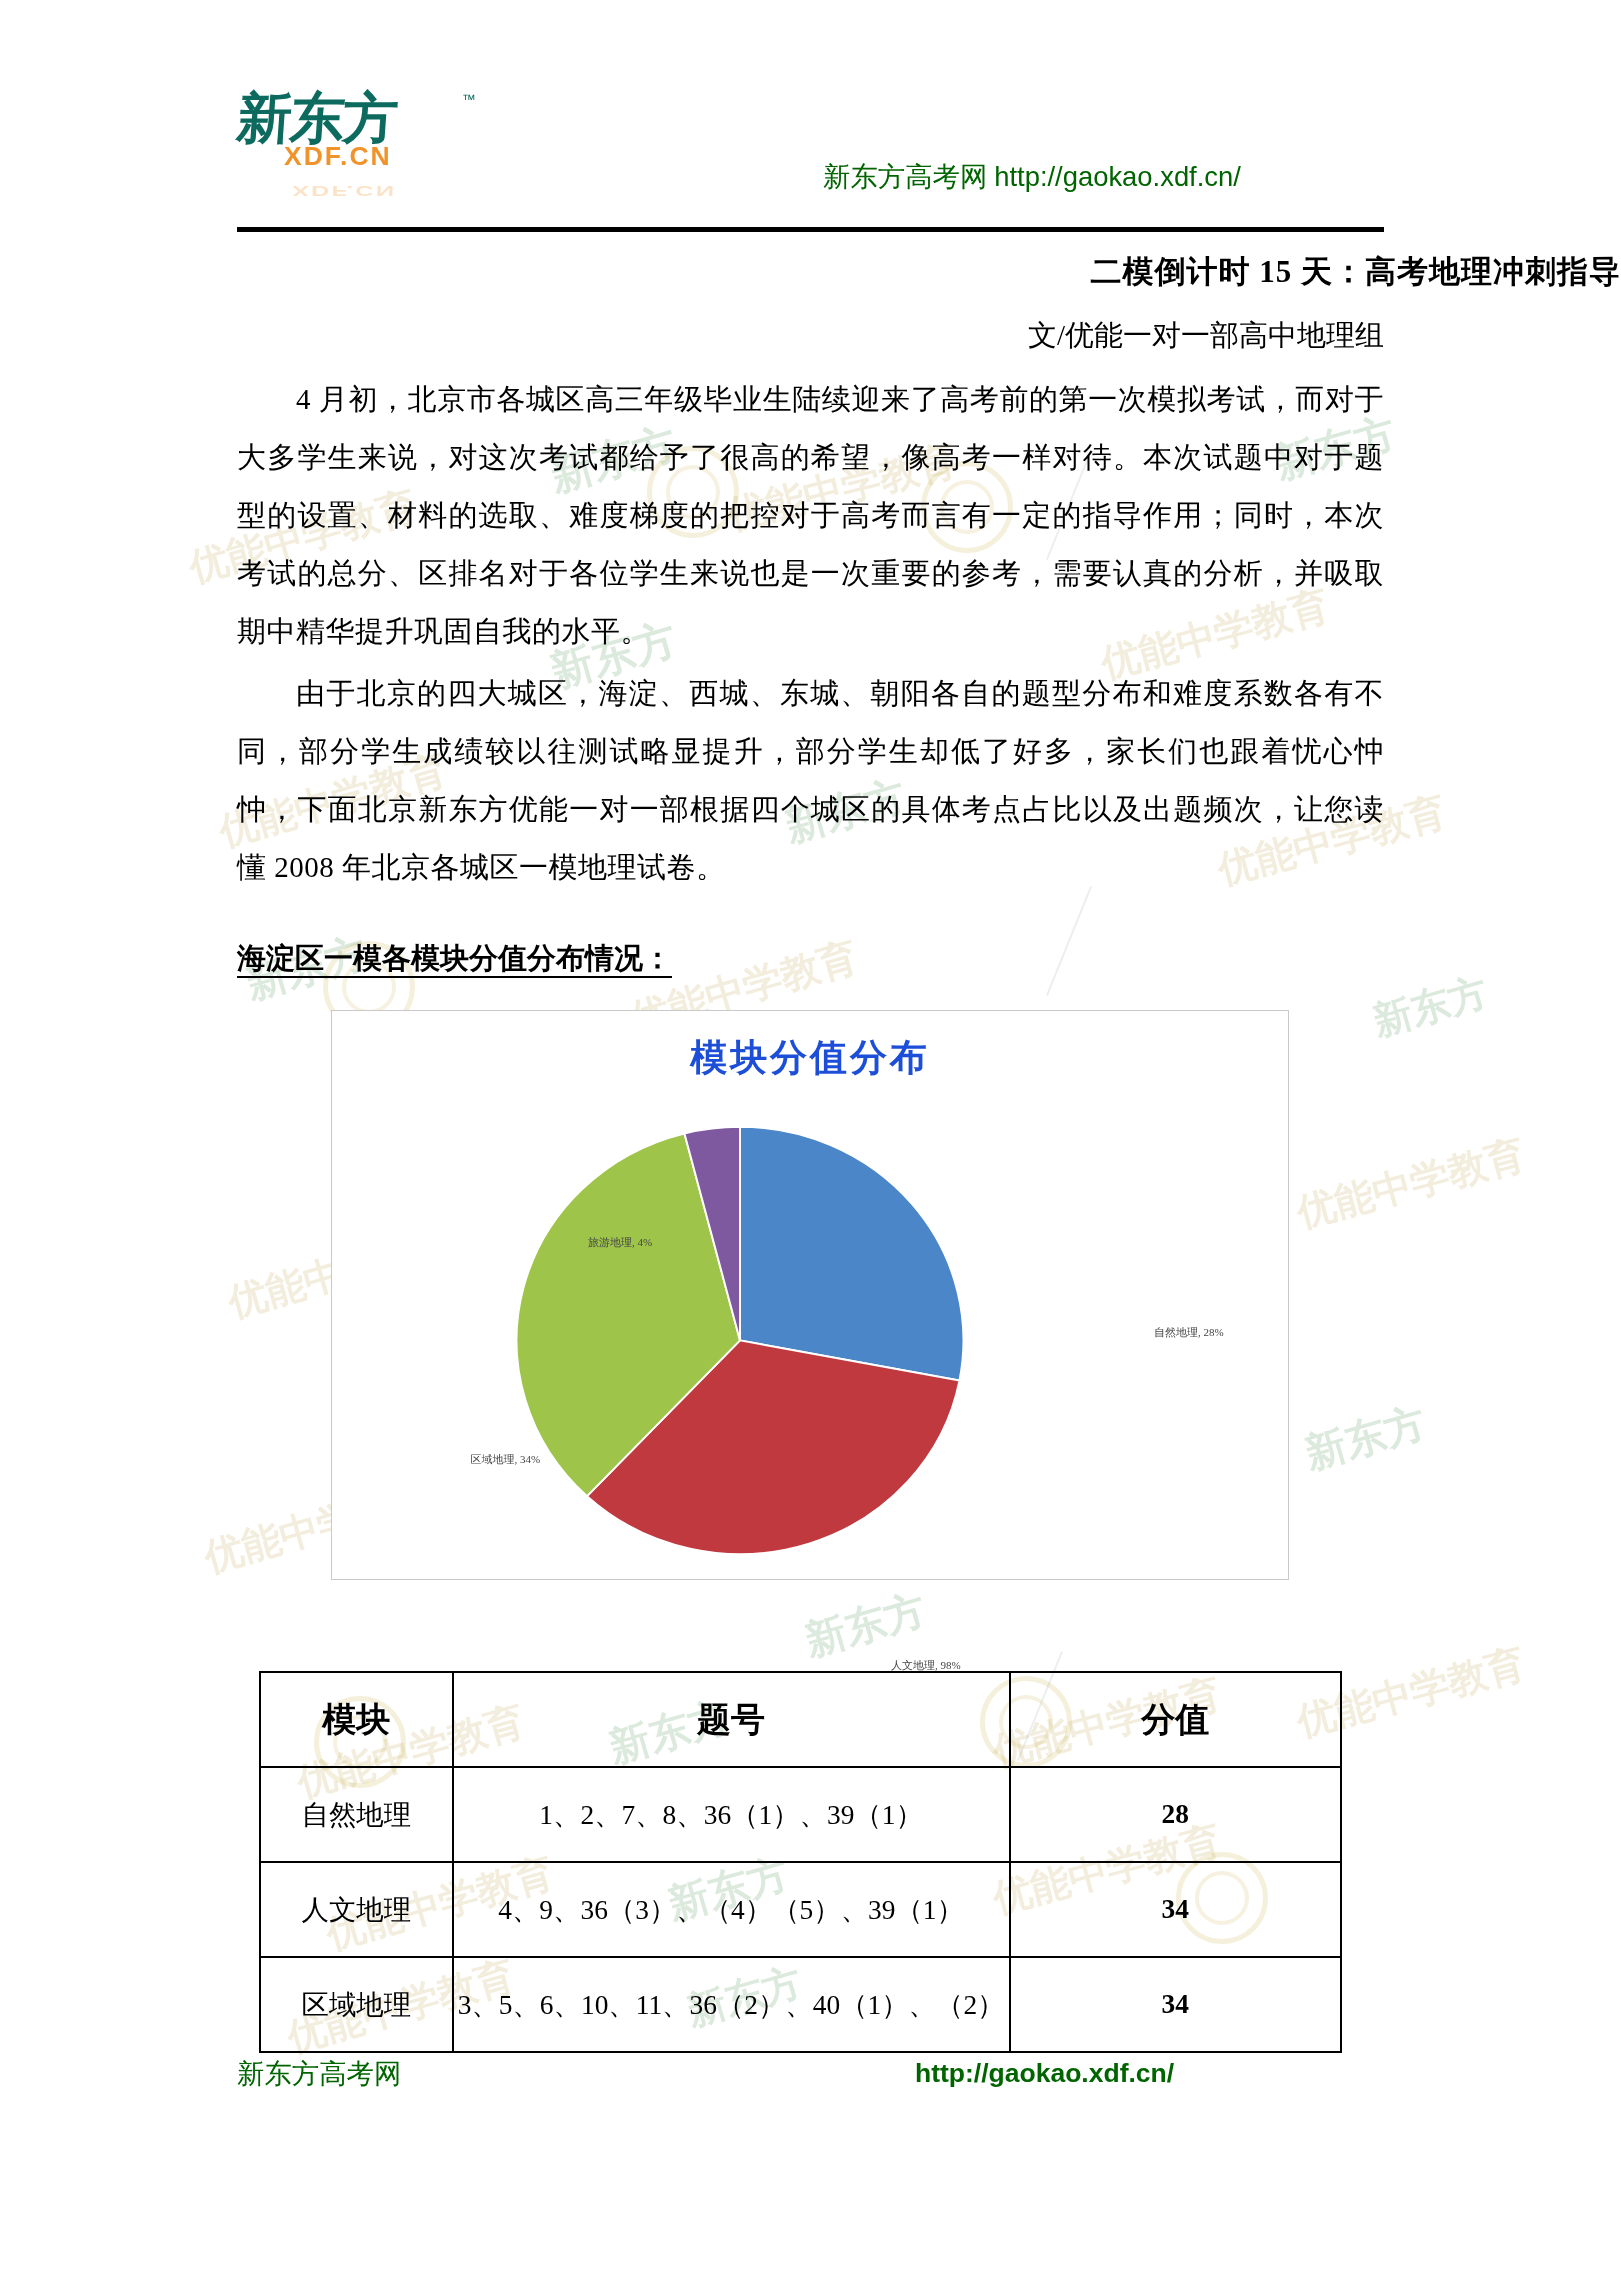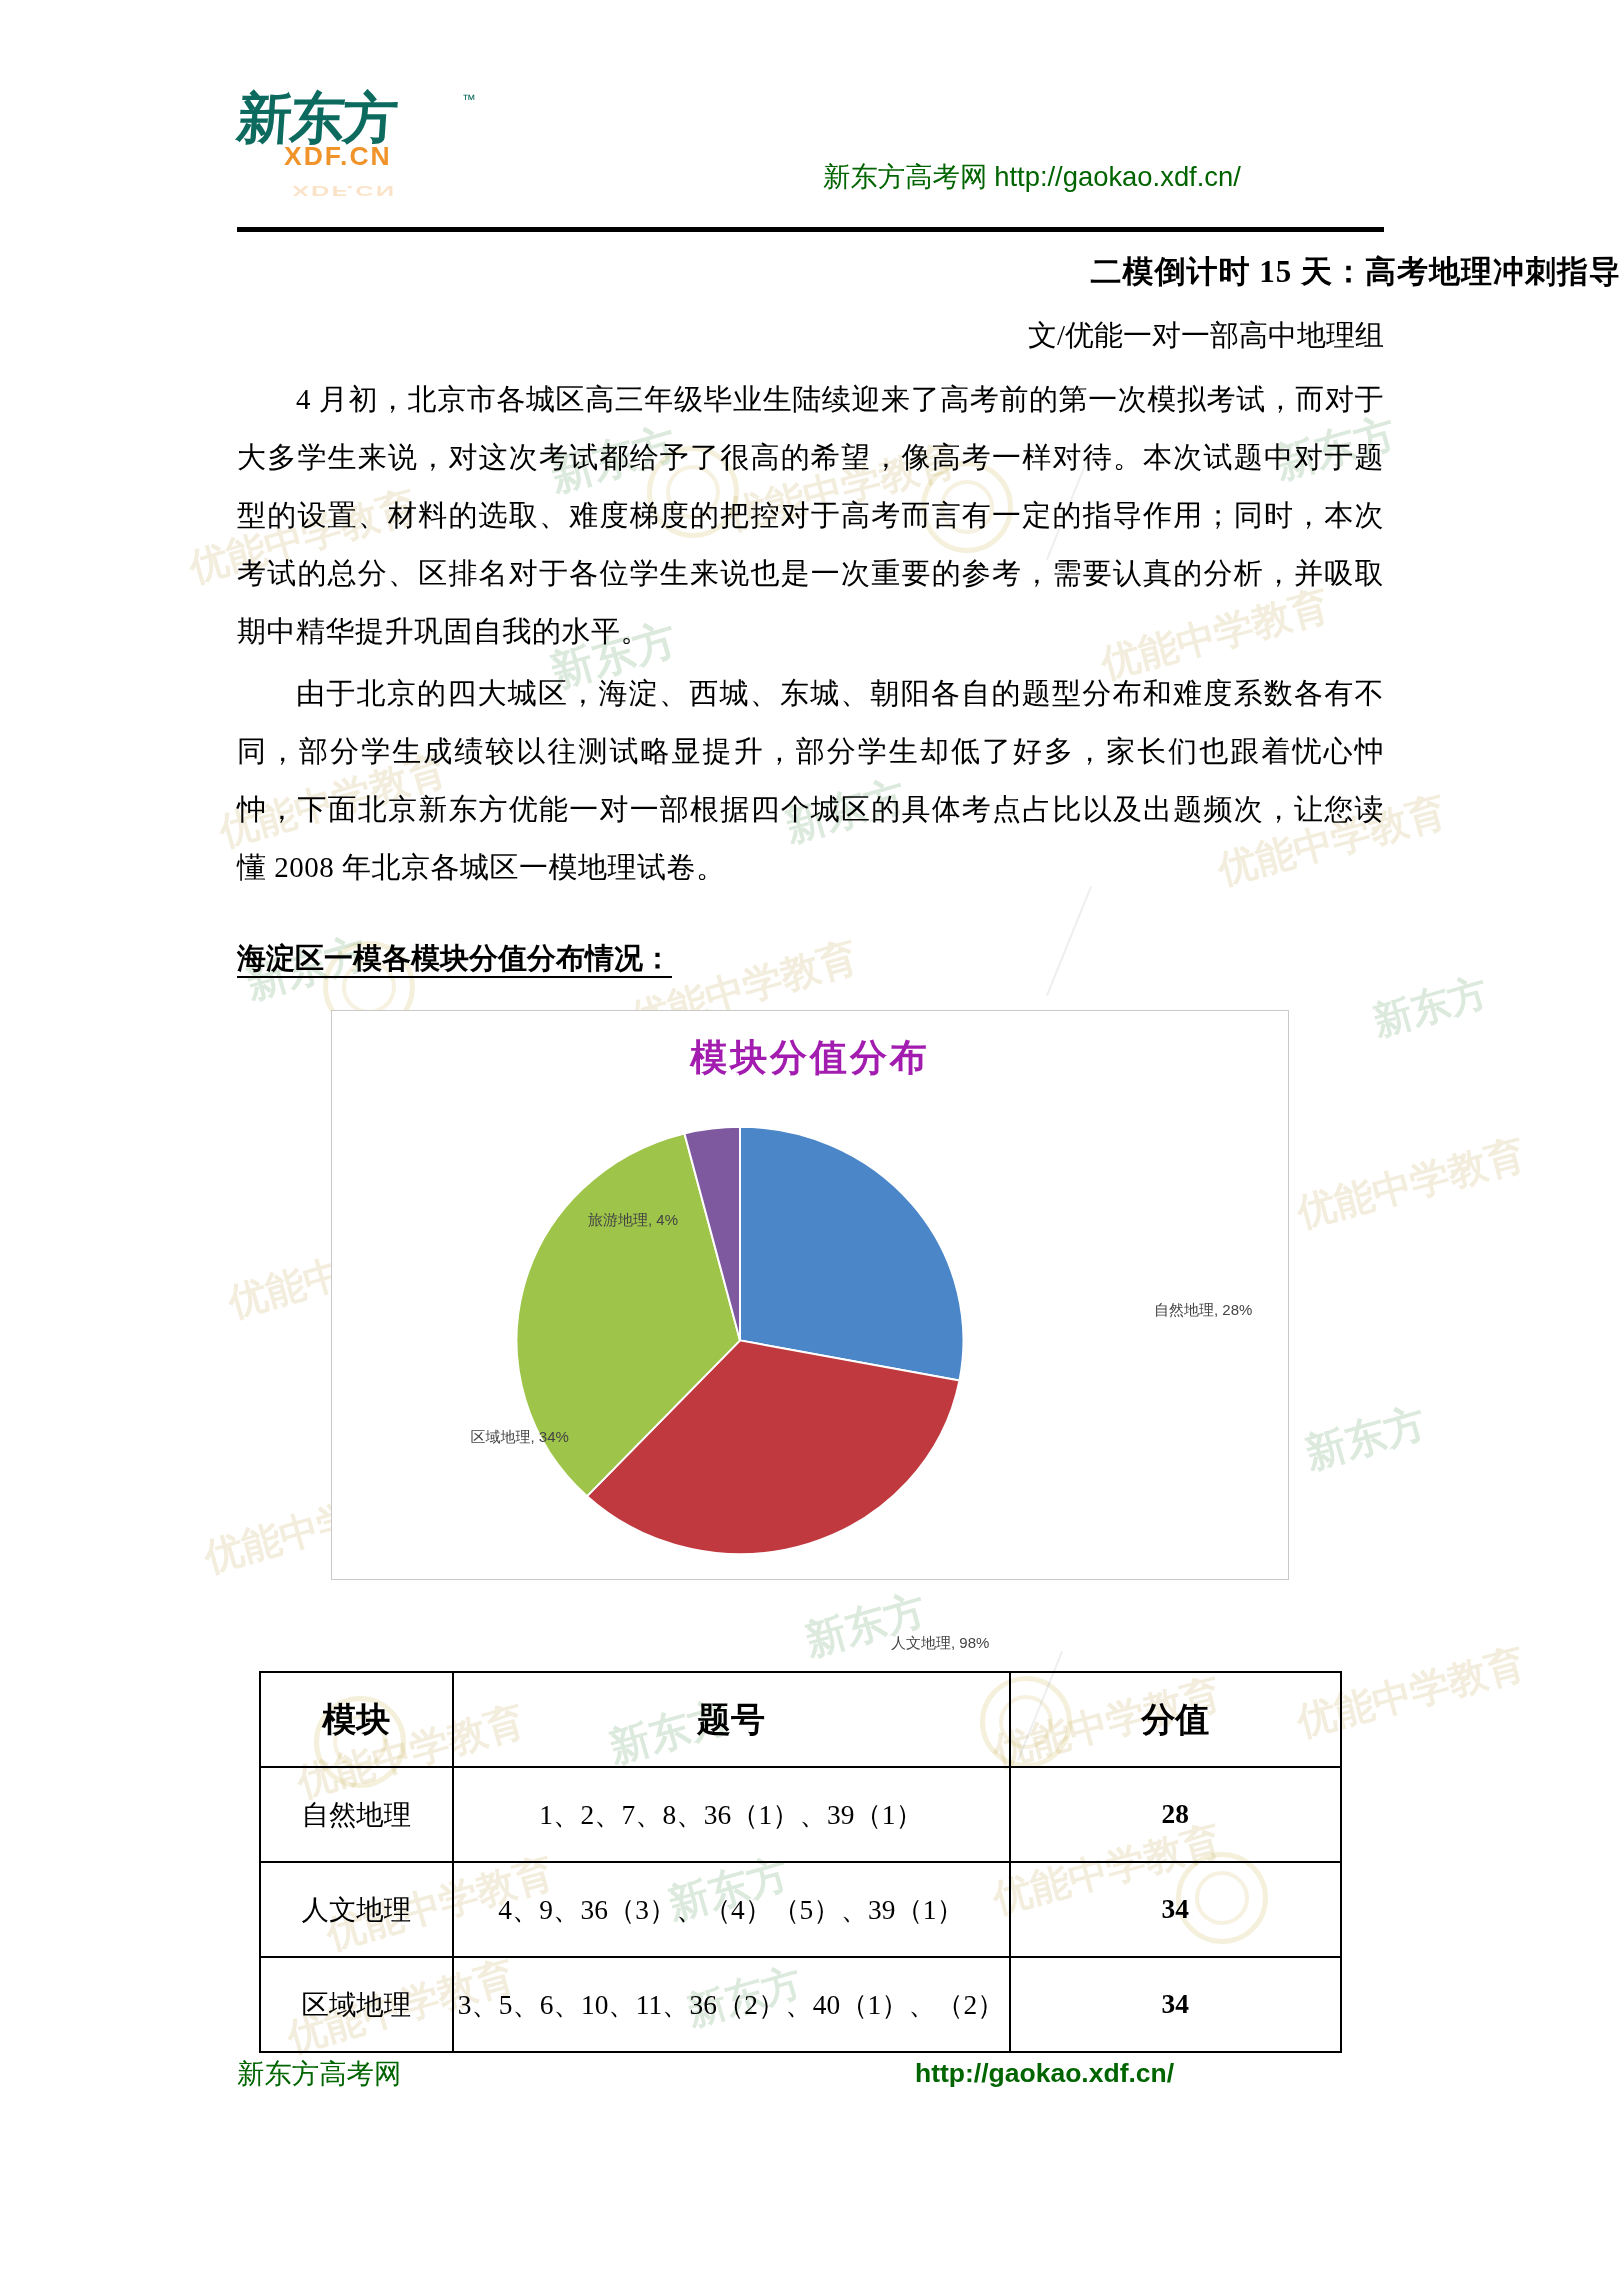--- a/index.html
+++ b/index.html
@@ -117,28 +117,28 @@
     position:absolute; left:331px; top:1010px;
     width:956px; height:568px;
     border:1px solid #c9c9c9;
     background:#ffffff;
     z-index:10;
   }
   .chart-title {
     position:absolute; left:0; top:21.6px; width:956px;
     text-align:center;
     font-family:"Liberation Sans", sans-serif;
-    font-weight:bold; font-size:37px; color:#a21caf;
+    font-weight:bold; font-size:37px; color:#1d4ed8;
     letter-spacing:2.9px;
   }
   .pie-wrap { position:absolute; left:163px; top:94px; width:490px; height:461px; }
   .pie-label {
     position:absolute;
-    font-family:Liberation Sans, sans-serif;
-    font-size:15px; color:#444; white-space:nowrap;
+    font-family:Liberation Serif, serif;
+    font-size:11px; color:#444; white-space:nowrap;margin-top:24px;
   }
   .lbl-tour { left:93px;  top:106px; }
   .lbl-nat  { left:659px; top:196px; }
   .lbl-reg  { left:-24.5px; top:323px; }
   .lbl-hum  { left:396px; top:529px; }
 
   
   .data-table {
     position:absolute; left:259px; top:1671px;
     width:1083px;

